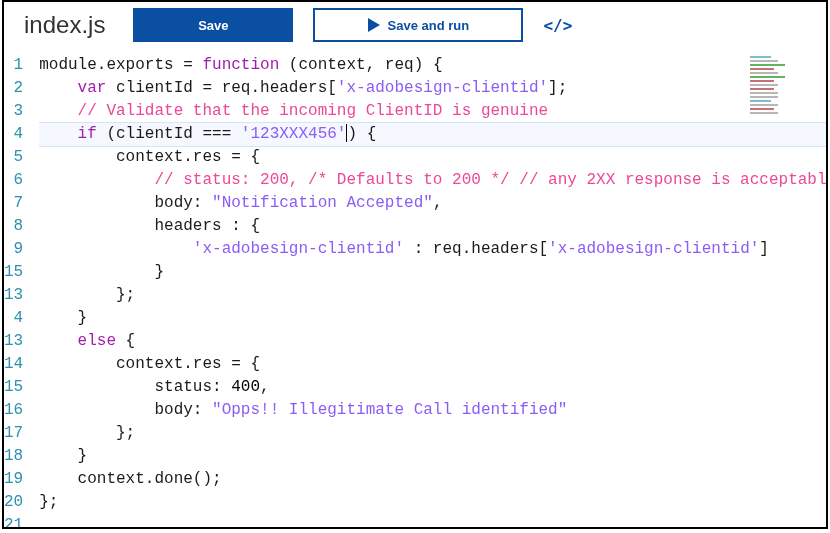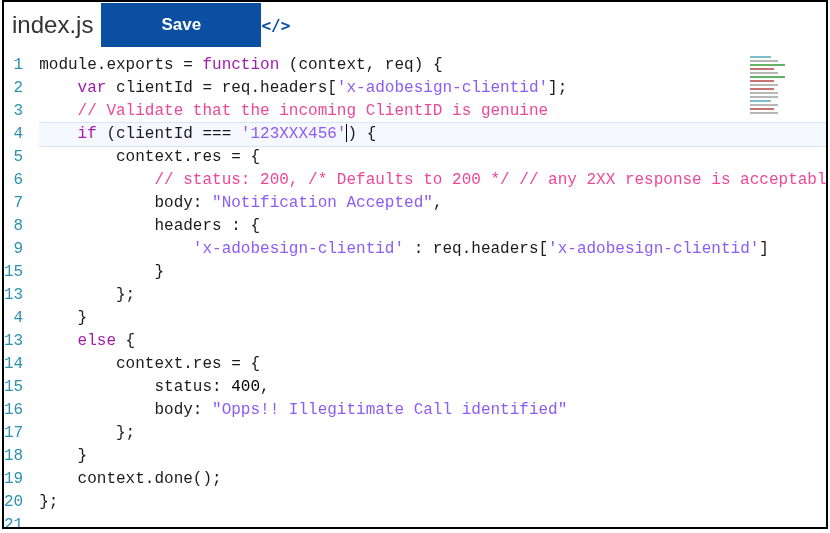--- a/index.html
+++ b/index.html
@@ -1,19 +1,19 @@
 <!DOCTYPE html>
 <html><head>
 <meta charset="utf-8">
 <style>
   html,body{margin:0;padding:0;background:#fff;font-family:"Segoe UI",Arial,sans-serif;color:#1b1b1b}
   .frame{width:826px;height:529px;border:2px solid #000;margin:0 auto;box-sizing:border-box;overflow:hidden;position:relative;background:#fff}
-  .toolbar{display:flex;align-items:center;height:46px;padding:0 8px;}
+  .toolbar{display:flex;align-items:center;height:46px;padding:0 20px;gap:20px}
   .filename{font-size:24px;font-weight:400;color:#333;margin-right:8px}
-  .btn{height:44px;display:flex;align-items:center;justify-content:center;font-size:17px;cursor:pointer;box-sizing:border-box}
+  .btn{height:34px;display:flex;align-items:center;justify-content:center;font-size:13px;cursor:pointer;box-sizing:border-box}
   .btn-primary{background:#0b4fa3;color:#fff;border:none;width:160px;font-weight:600}
   .btn-outline{background:#fff;color:#0b4fa3;border:2px solid #0b4fa3;width:210px;font-weight:600;gap:8px}
   .btn-link{background:none;border:none;color:#0b4fa3;display:flex;align-items:center;gap:6px;font-size:17px;cursor:pointer;padding:0}
   .tri{width:0;height:0;border-top:7px solid transparent;border-bottom:7px solid transparent;border-left:12px solid #0b4fa3}
   .code-tag{font-family:Consolas,monospace;font-weight:600;color:#0b4fa3;font-size:16px}
   .editor{display:flex;font-family:Consolas,"Courier New",monospace;font-size:16px;line-height:23px}
   .gutter{width:40px;text-align:right;padding:6px 10px 6px 0;color:#2b91af;user-select:none}
   .gut-line{height:23px}
   .code{flex:1;padding:6px 0 6px 6px;white-space:pre}
   .code-line{height:23px;display:block}
@@ -30,20 +30,24 @@
   .mm-cmt{background:linear-gradient(90deg,#008000 0,#008000 50%,transparent 50%);}
 </style>
 </head>
 <body>
 
 <div class="frame">
 
   <div class="toolbar">
     <span class="filename">index.js</span>
     <button class="btn btn-primary">Save</button>
+    <button class="btn btn-outline">
+      <span class="tri"></span>
+      <span>Save and run</span>
+    </button>
     <button class="btn-link">
       <span class="code-tag">&lt;/&gt;</span>
     </button>
   </div>
 
   <div class="editor">
     <div class="gutter" id="gutter">
         <div class="gut-line">1</div>
         <div class="gut-line">2</div>
         <div class="gut-line">3</div>

